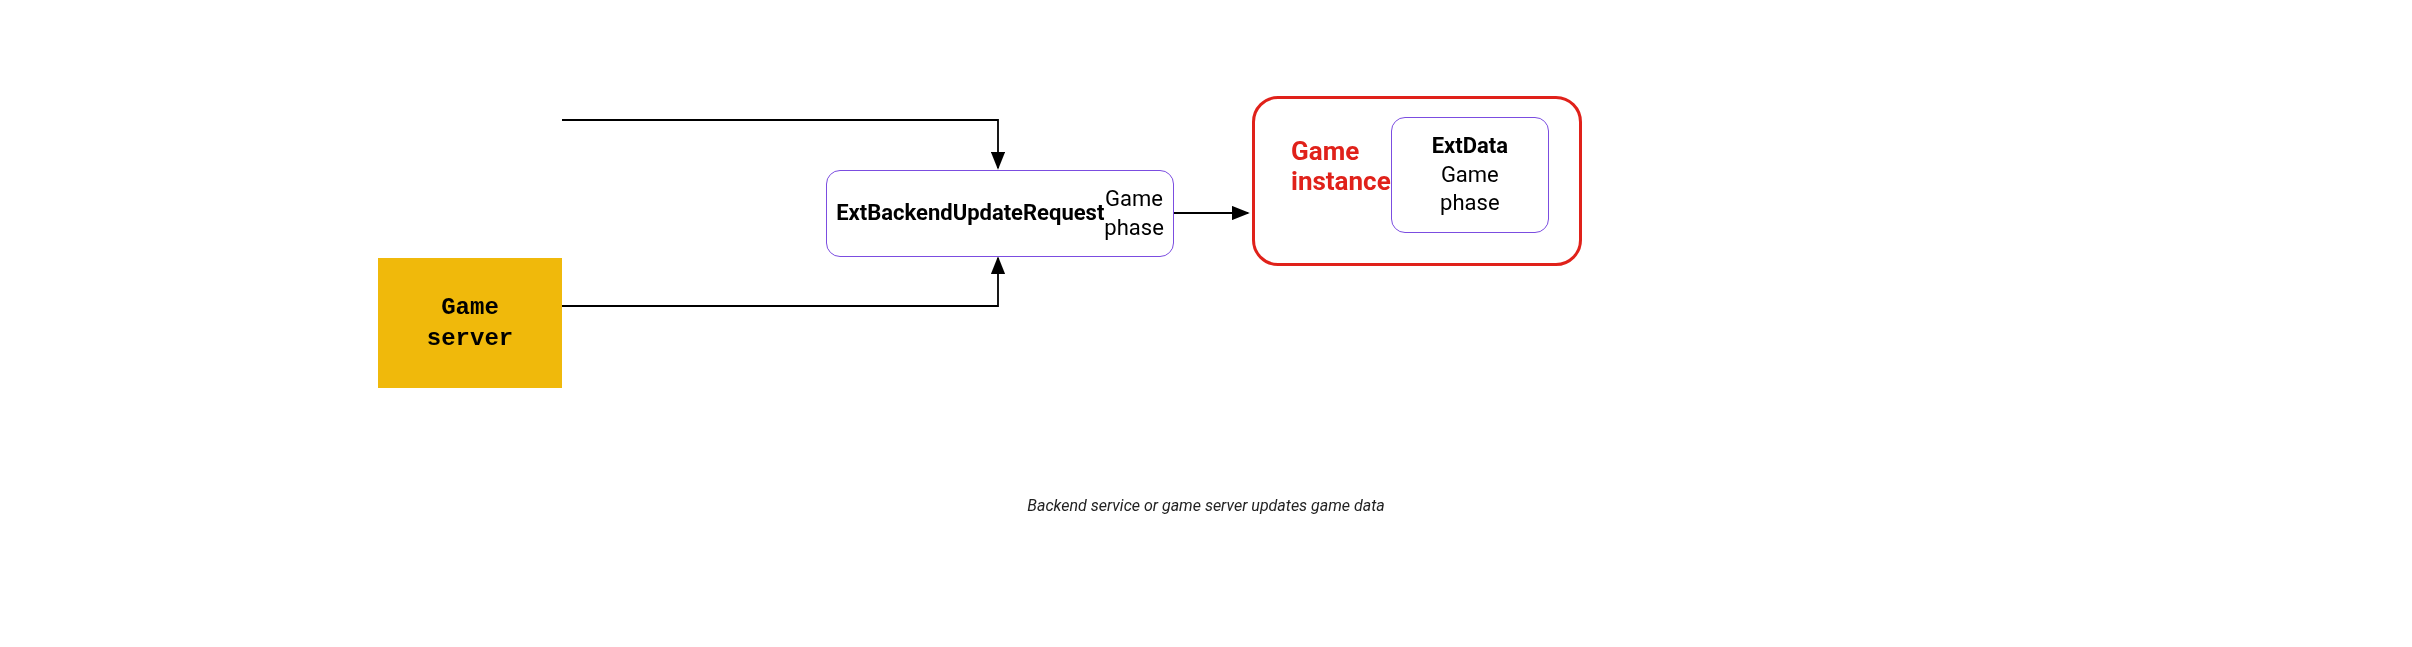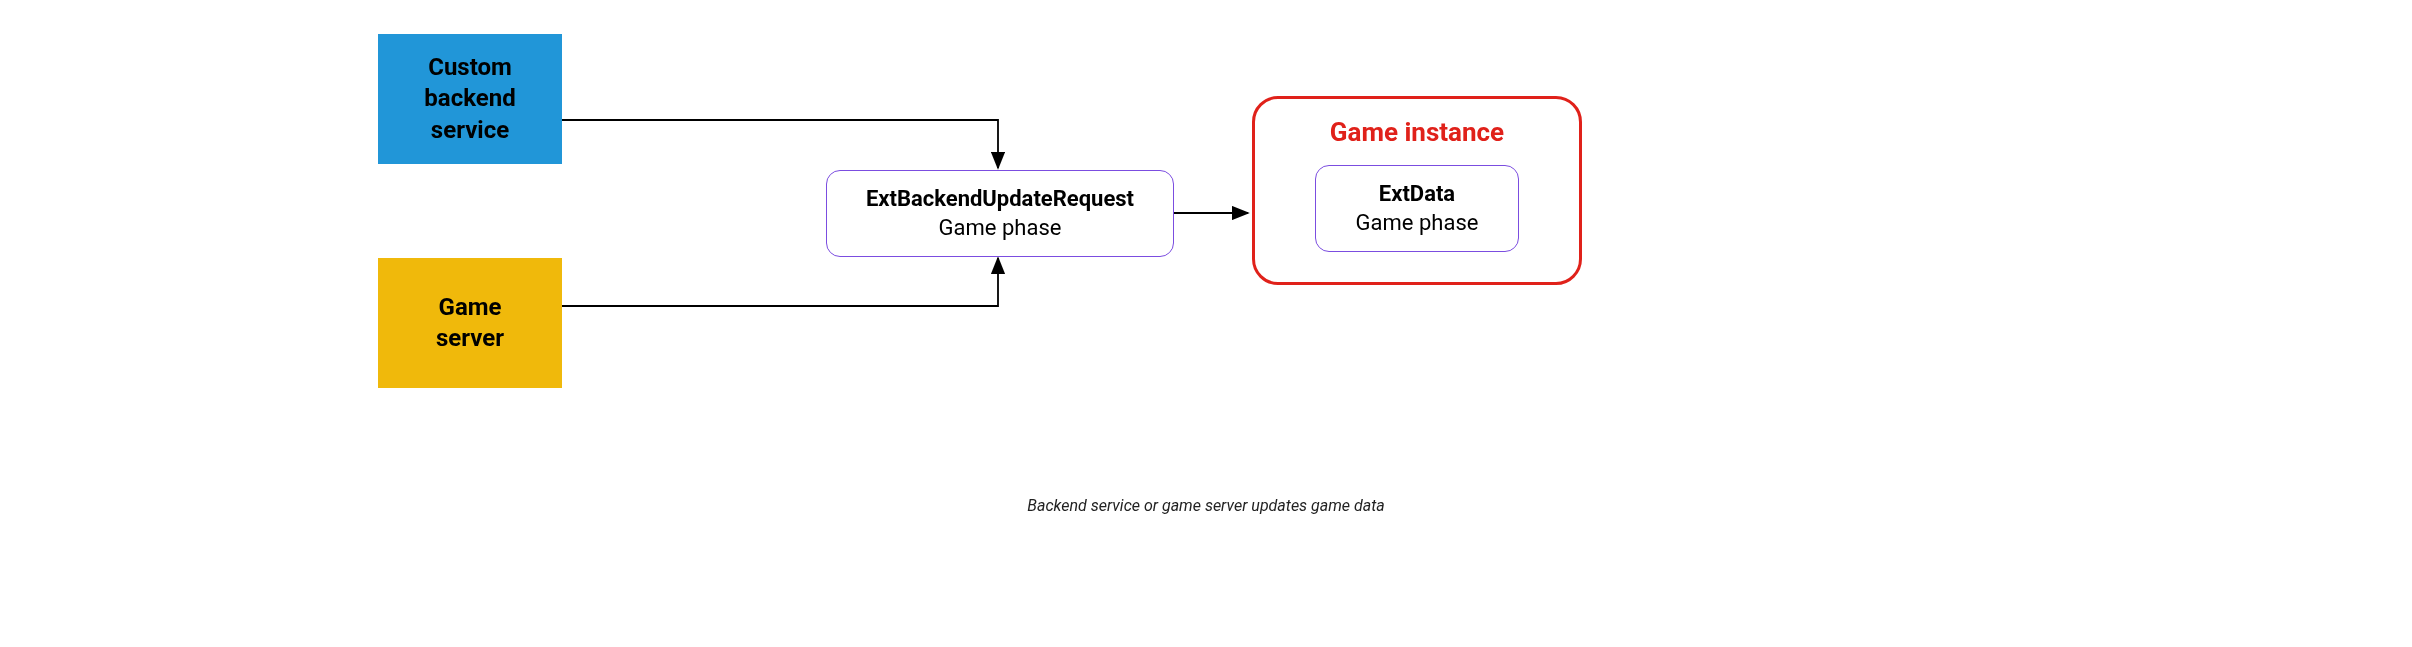--- a/index.html
+++ b/index.html
@@ -45,21 +45,21 @@
       line-height: 1.3;
       padding: 10px 30px;
     }
     .box-bordered-violet {
       position: absolute;
       background: #fff;
       border: 1.5px solid #7b4de0;
       border-radius: 14px;
       text-align: center;
       display: flex;
-      flex-direction: column;
+      flex-direction: row;
       align-items: center;
       justify-content: center;
       line-height: 1.3;
       padding: 14px 28px;
     }
     .box-bordered-violet .title {
       font-weight: 700;
       font-size: 22px;
       color: #000;
     }
@@ -68,21 +68,20 @@
       font-size: 22px;
       color: #000;
     }
     .box-red {
       position: absolute;
       background: #fff;
       border: 3px solid #e0211a;
       border-radius: 26px;
       padding: 18px 36px 30px 36px;
       display: flex;
-      flex-direction: column;
       align-items: center;
       justify-content: flex-start;
     }
     .box-red .red-title {
       font-weight: 700;
       font-size: 26px;
       color: #e0211a;
       margin-bottom: 18px;
     }
     .inner-violet {
@@ -144,28 +143,23 @@
       </marker>
     </defs>
 
     <path d="M 562 120 L 998 120 L 998 168" stroke="#000" stroke-width="1.8" fill="none" marker-end="url(#arrowhead)"></path>
 
     <path d="M 562 306 L 998 306 L 998 258" stroke="#000" stroke-width="1.8" fill="none" marker-end="url(#arrowhead)"></path>
 
     <path d="M 1174 213 L 1248 213" stroke="#000" stroke-width="1.8" fill="none" marker-end="url(#arrowhead)"></path>
   </svg>
 
-  <div class="box-blue" style="left:378px; top:34px; width:184px; height:130px;">
-    <span style="white-space:pre-line;">Custom
-backend
-service</span>
-  </div>
 
   <div class="box-yellow" style="left:378px; top:258px; width:184px; height:130px;">
-    <span style="white-space:pre-line;">Game
+    <span style="white-space:pre-line;font-family:Liberation Mono, monospace;">Game
 server</span>
   </div>
 
 
   <div class="box-bordered-violet" style="left:826px; top:170px; width:348px;">
     <span class="title">ExtBackendUpdateRequest</span>
     <span class="subtitle">Game phase</span>
   </div>
 
   <div class="box-red" style="left:1252px; top:96px; width:330px;">

